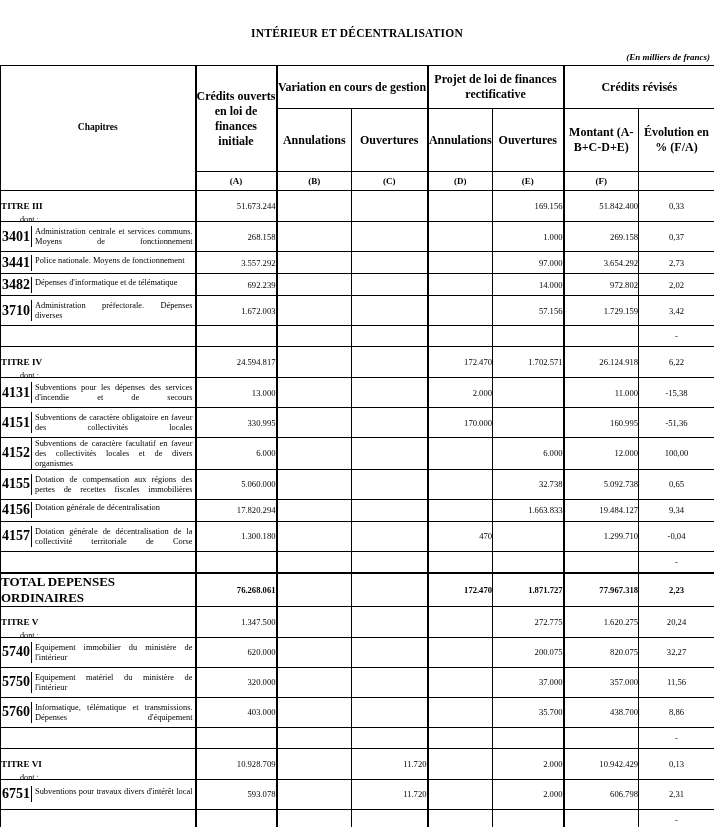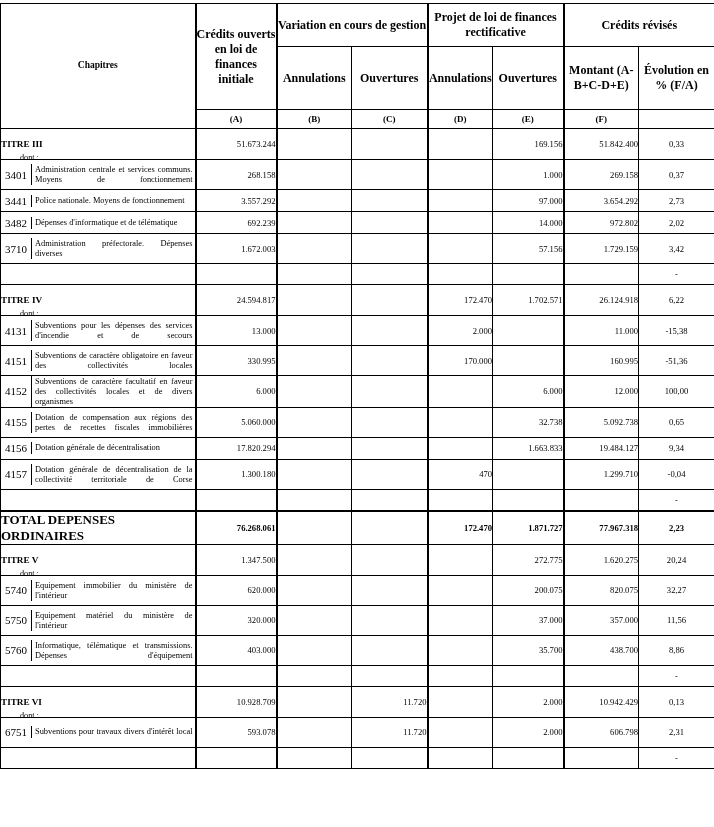--- a/index.html
+++ b/index.html
@@ -51,23 +51,24 @@
   .titre-name{font-weight:bold;font-size:9.2px;line-height:1.1;}
   .dont{
     font-size:8.2px;line-height:1;position:absolute;
     left:19px;bottom:-3px;
   }
 
   
   td.chap{padding:0;height:100%;}
   .chapwrap{display:flex;align-items:stretch;height:100%;}
   .code{
-    width:30px;min-width:30px;text-align:center;font-size:11px;
+    width:30px;min-width:30px;text-align:center;font-size:14px;
     display:flex;align-items:center;justify-content:center;
     border-right:1px solid #000;
+    font-weight:bold;
   }
   .label{
     flex:1;font-size:8.4px;line-height:1.18;
     padding:1px 2px 0 3px;
     text-align:justify;text-align-last:justify;
     overflow:hidden;
   }
   .label.noj{text-align:left;text-align-last:left;}
 
   .num{
@@ -82,20 +83,22 @@
   .dash{text-align:center;font-size:8.6px;}
 
   .totrow td{height:19px;}
   .totlabel{font-weight:bold;font-size:13px;padding-left:3px;}
 </style>
 </head>
 <body>
 
 <div class="page">
 
+  <div class="doc-subtitle">INTÉRIEUR ET DÉCENTRALISATION</div>
+  <div class="units">(En milliers de francs)</div>
 
   <table class="main">
     <colgroup>
       <col style="width:195px">
       <col style="width:81px">
       <col style="width:75px">
       <col style="width:76px">
       <col style="width:65px">
       <col style="width:71px">
       <col style="width:75px">

